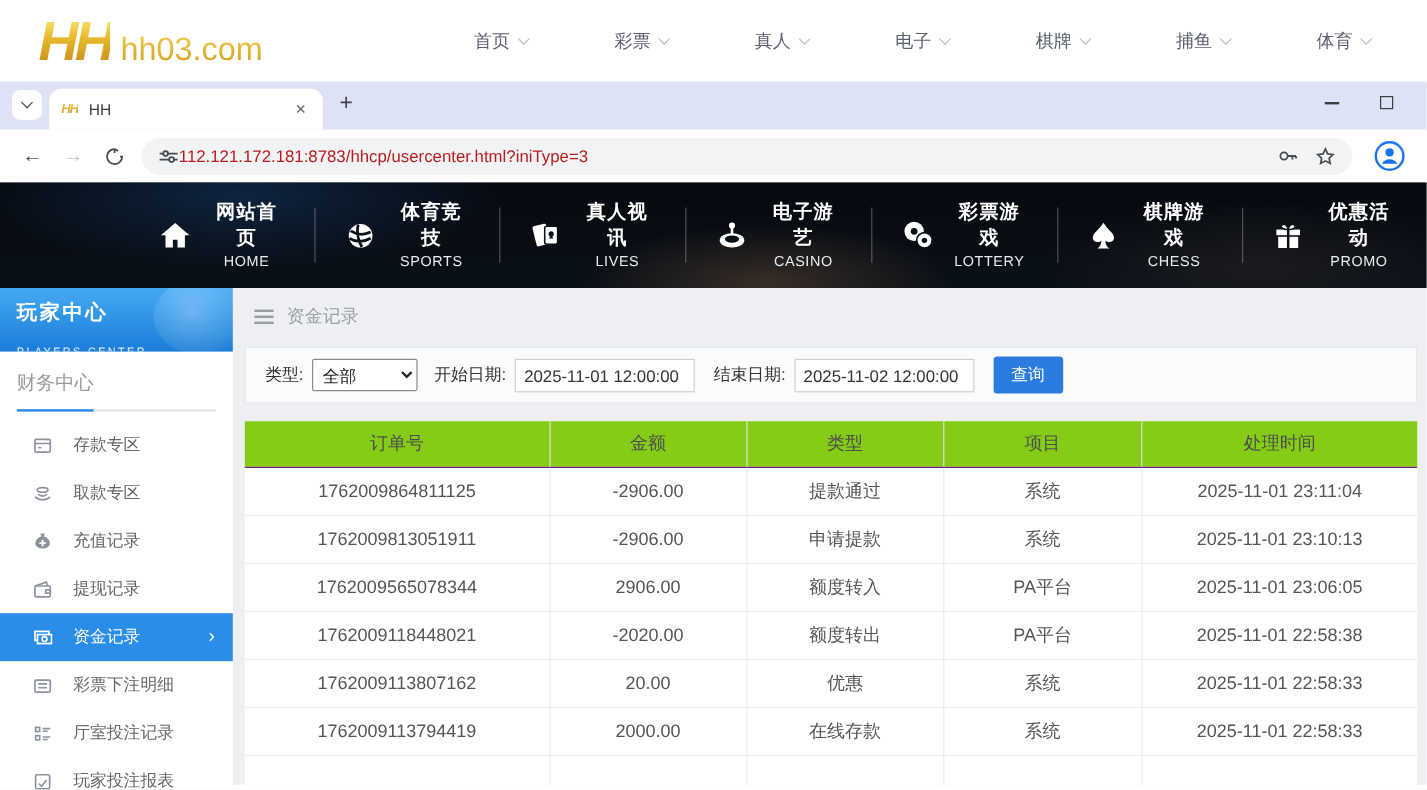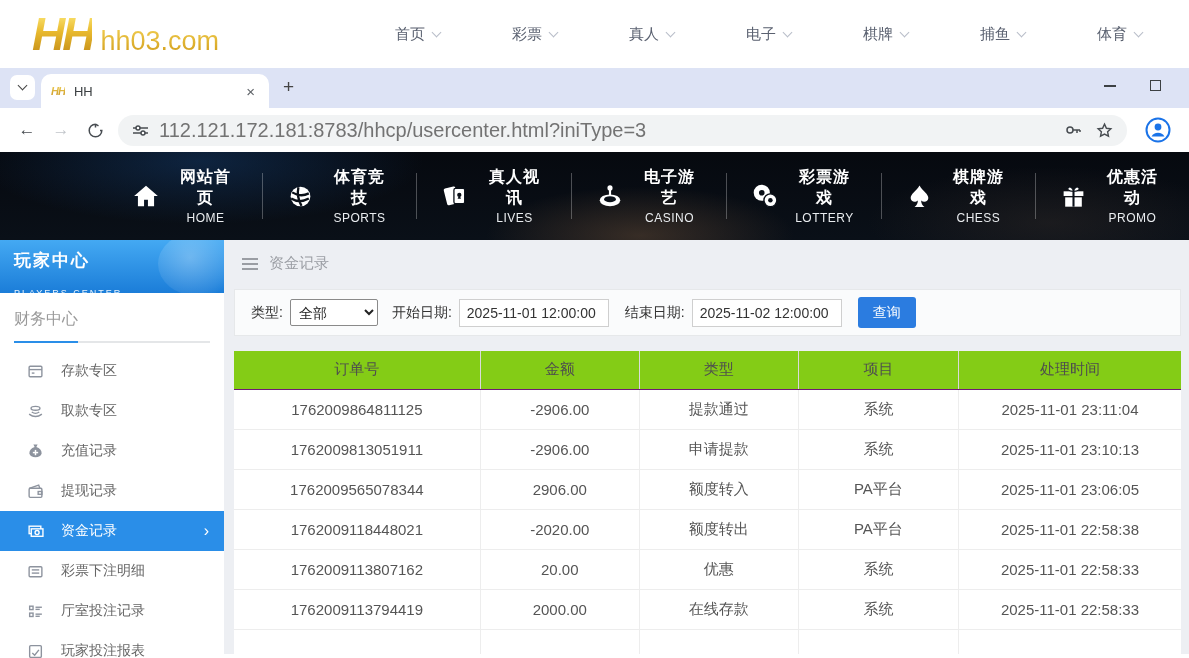--- a/index.html
+++ b/index.html
@@ -30,42 +30,42 @@
   .tab-close { font-size:15px; color:#5f6368; cursor:pointer; padding:0 4px; }
   .newtab-btn { font-size:19px; color:#444; margin:0 0 10px 14px; cursor:pointer; }
   .win-controls { position:absolute; right:28px; top:12px; display:flex; gap:34px; align-items:center; }
   .win-min { width:12px; height:2px; background:#3c4043; cursor:pointer; }
   .win-max { width:11px; height:11px; border:1.5px solid #3c4043; cursor:pointer; }
 
   .url-bar { height:44px; background:#fff; display:flex; align-items:center; padding:0 10px; }
   .nav-ico { width:34px; height:34px; display:flex; align-items:center; justify-content:center; cursor:pointer; font-size:17px; color:#474c51; }
   .nav-ico.disabled { color:#c1c5ca; }
   .omnibox { flex:1; height:31px; background:#f1f3f4; border-radius:16px; margin:0 10px 0 6px; display:flex; align-items:center; padding:0 14px; }
-  .url-text { font-size:20px; color:#737373; margin-left:10px; flex:1; white-space:nowrap; }
+  .url-text { font-size:14px; color:#b91c1c; flex:1; white-space:nowrap; }
   .omni-ico { display:flex; align-items:center; margin-left:14px; cursor:pointer; }
   .avatar { width:26px; height:26px; margin:0 8px; cursor:pointer; }
 
   
   .main-nav { height:88px;
     background:
       radial-gradient(ellipse 220px 70px at 640px 95%, rgba(110,80,55,0.45), transparent 70%),
       radial-gradient(ellipse 320px 90px at 200px 10%, rgba(25,75,135,0.40), transparent 70%),
       radial-gradient(ellipse 260px 80px at 1050px 80%, rgba(60,50,45,0.35), transparent 70%),
       linear-gradient(180deg,#06090f,#0a1018);
     display:flex; align-items:center; padding-left:108px; }
   .nav-item { display:flex; align-items:center; gap:13px; padding:0 24px; height:46px; cursor:pointer; border-right:1px solid rgba(255,255,255,0.28); }
   .nav-item:last-child { border-right:none; }
   .nav-item svg { flex:0 0 auto; }
   .nav-text { text-align:center; }
   .nav-title { color:#fff; font-size:16px; font-weight:700; letter-spacing:1px; }
   .nav-sub { color:#e9ecef; font-size:12px; margin-top:2px; letter-spacing:0.5px; }
 
   
   .page-body { display:flex; height:414px; }
-  .sidebar { width:224px; background:#fff; flex:0 0 auto; }
+  .sidebar { width:194px; background:#fff; flex:0 0 auto; }
   .sidebar-header { height:53px; background:linear-gradient(180deg,#44a9f3,#1b7dd8); padding:9px 0 0 14px; position:relative; overflow:hidden; }
   .sidebar-header::after { content:''; position:absolute; right:-14px; top:-8px; width:80px; height:64px; border-radius:50%;
     background:radial-gradient(circle at 40% 40%, rgba(255,255,255,0.28), rgba(255,255,255,0.07) 60%, transparent 75%); }
   .sidebar-title { color:#fff; font-size:17px; font-weight:700; letter-spacing:2px; }
   .sidebar-subtitle { color:#eaf4fd; font-size:9px; letter-spacing:2px; margin-top:16px; }
   .sidebar-section { padding:16px 14px 0; }
   .section-title { color:#9a9a9a; font-size:16px; padding-bottom:11px; }
   .section-underline { height:2px; background:#e4e6e8; position:relative; }
   .section-underline::before { content:''; position:absolute; left:0; top:0; width:64px; height:2px; background:#2a8ee8; }
   .menu { margin-top:8px; }

